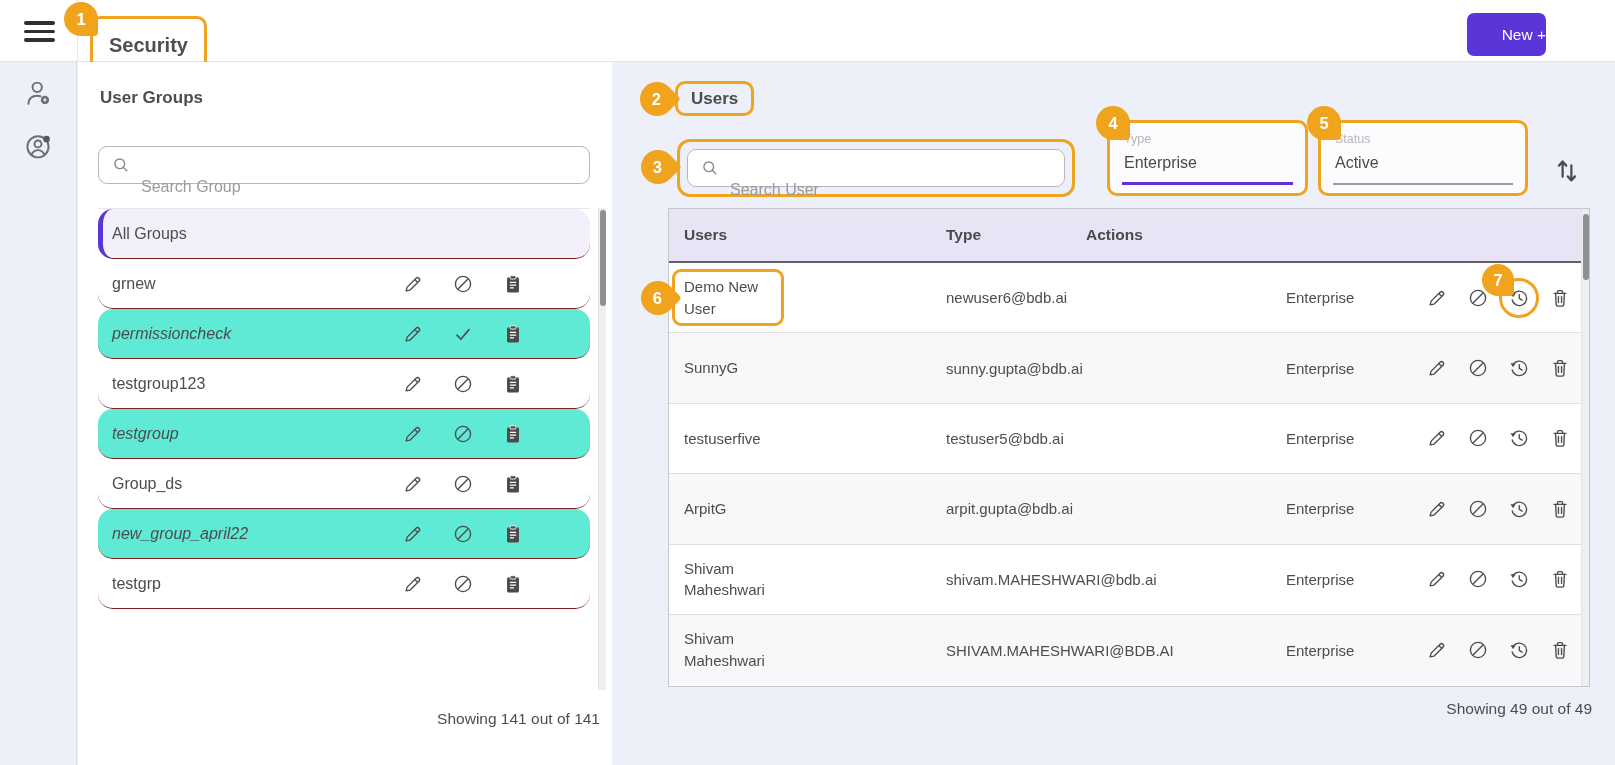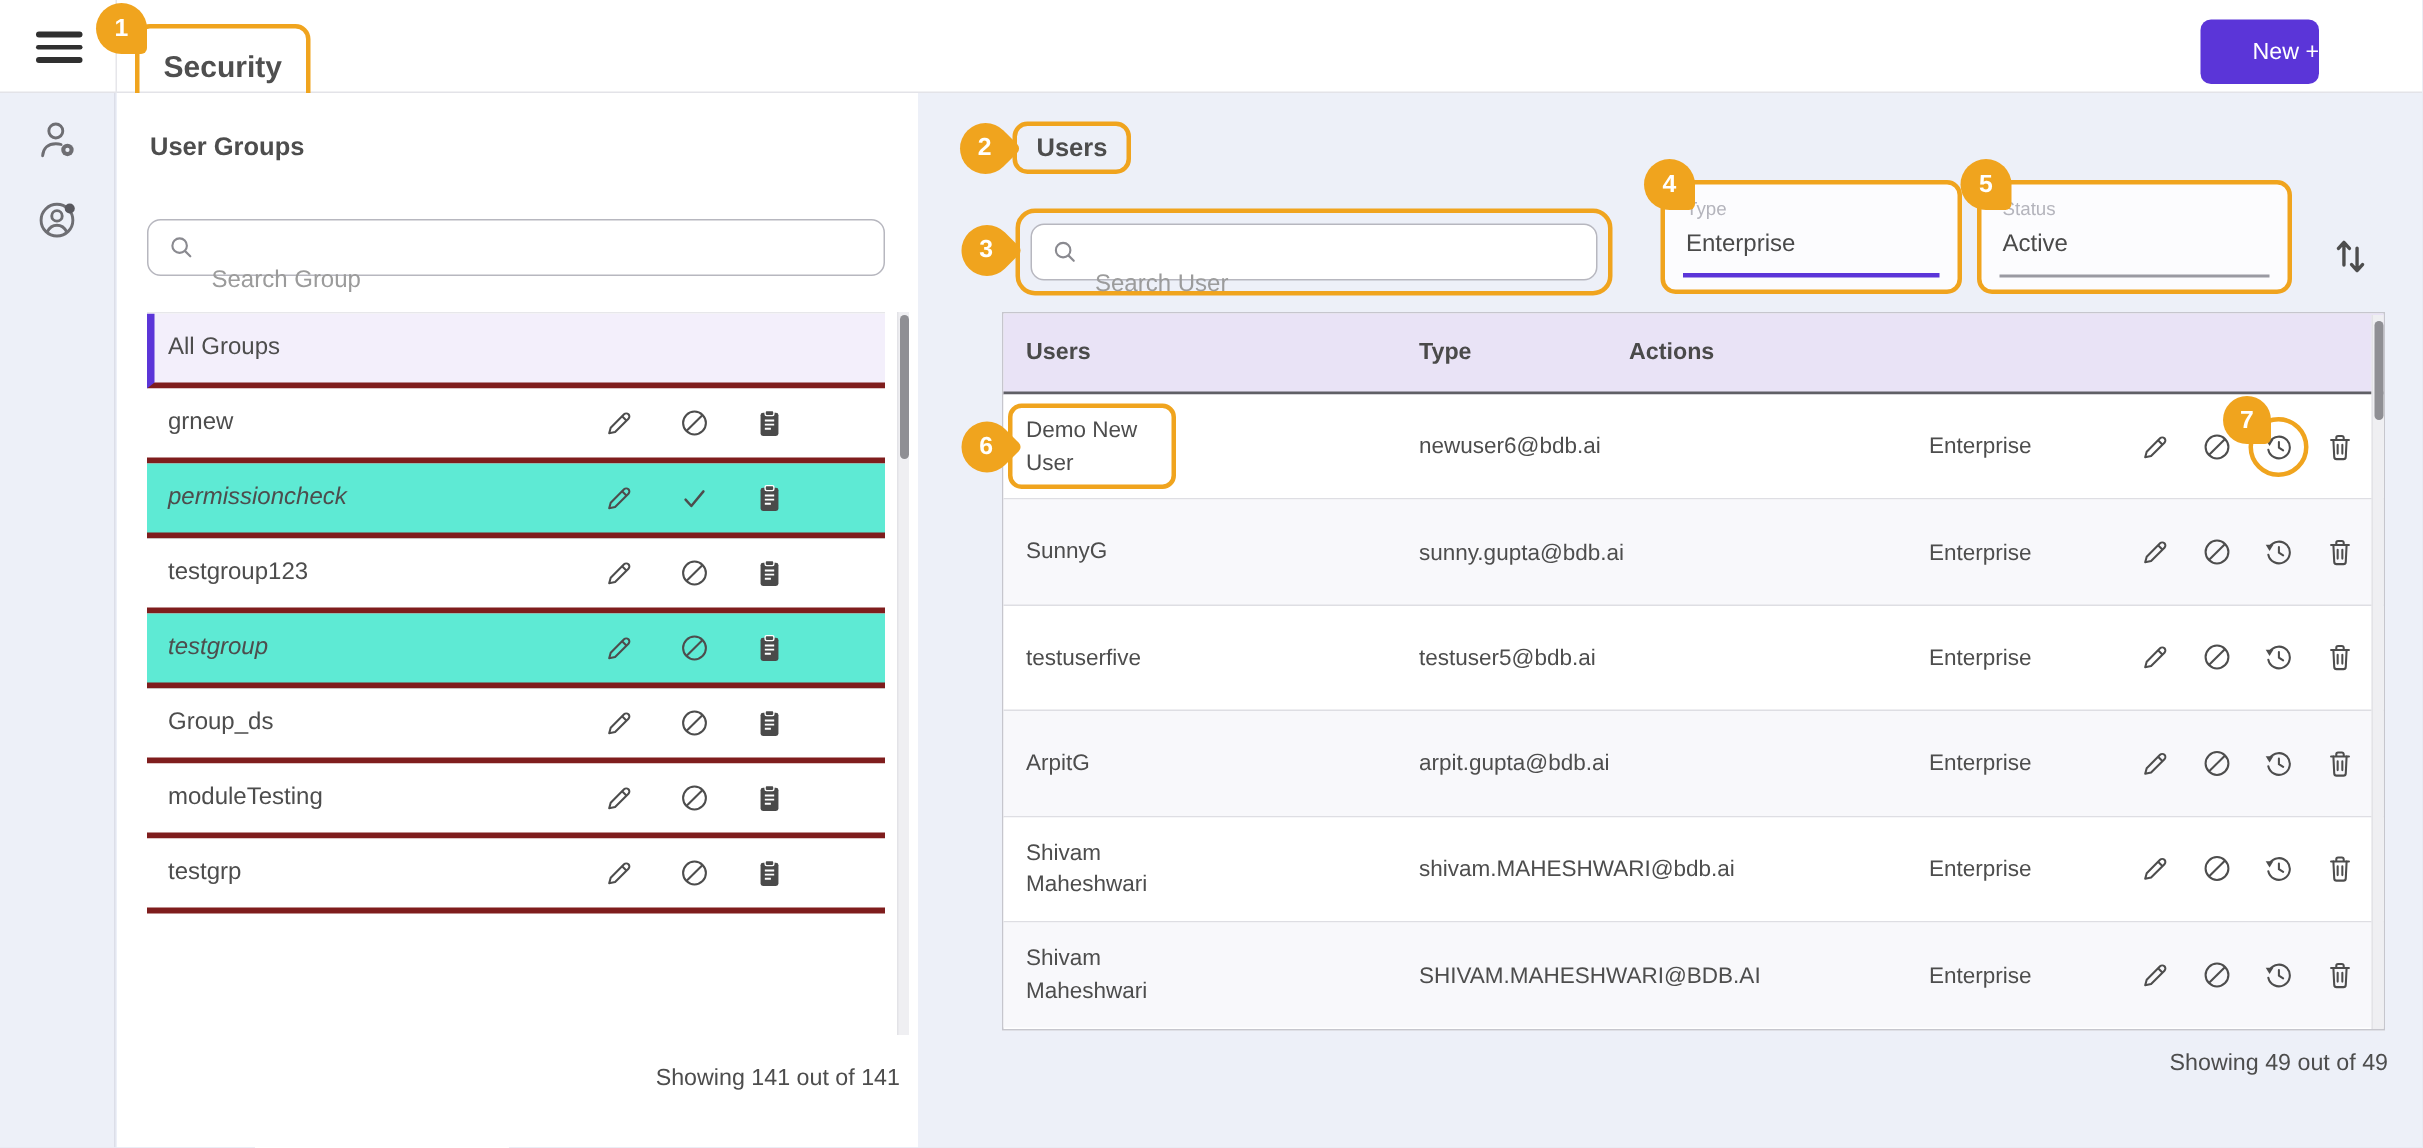--- a/index.html
+++ b/index.html
@@ -26,21 +26,21 @@
 
   
   .groups-card { position: absolute; left: 78px; top: 62px; width: 534px; height: 703px; background: #fff; }
   .groups-title { position: absolute; left: 22px; top: 26px; font-size: 17px; font-weight: bold; }
   .search-box { position: absolute; display: flex; align-items: center; gap: 10px; border: 1px solid #b7b7bf; border-radius: 9px; background: #fff; padding: 0 12px; }
   .search-glyph { width: 20px; height: 20px; flex: 0 0 auto; }
   .search-box input { border: none; outline: none; flex: 1; font-family: inherit; font-size: 16px; color: #4d4d4d; background: transparent; margin-top: 44px; }
   .search-box input::placeholder { color: #9b9b9b; }
   .groups-search { left: 20px; top: 84px; width: 492px; height: 38px; }
   .group-list { position: absolute; left: 20px; top: 146px; width: 492px; height: 482px; overflow: hidden; border-top: 1px solid #e7e7ea; }
-  .group-row { height: 50px; display: flex; align-items: center; justify-content: space-between; border-bottom: 4px solid #7f1d1d; padding: 0 66px 0 14px; font-size: 16px; background: #fff; }
+  .group-row { height: 50px; display: flex; align-items: center; justify-content: space-between; border-bottom: 1px solid #7f1d1d; padding: 0 66px 0 14px; font-size: 16px; background: #fff; border-radius: 15px; }
   .group-row.alt { background: #5eead4; font-style: italic; }
   .group-row.selected { background: #f3effb; border-left: 5px solid var(--purple); padding-left: 9px; }
   .gactions { display: flex; gap: 28px; }
   .icon-btn { width: 22px; height: 22px; display: inline-block; cursor: pointer; position: relative; flex: 0 0 auto; }
   .v-scroll { position: absolute; width: 8px; background: #efeff2; border-left: 1px solid #e3e3e7; }
   .v-thumb { position: absolute; left: 0.5px; width: 6.5px; background: #8f8f94; border-radius: 4px; cursor: pointer; }
   .groups-scroll { left: 520px; top: 146px; height: 482px; }
   .groups-scroll .v-thumb { top: 2px; height: 96px; }
   .groups-footer { position: absolute; right: 12px; top: 648px; font-size: 15.5px; color: #4d4d4d; }
 
@@ -252,22 +252,22 @@
             </span>
             <span class="icon-btn">
               <svg viewBox="0 0 24 24">
                 <rect x="5.5" y="4.6" width="13" height="16.8" rx="1.8" fill="#4a4a4a"></rect>
                 <rect x="8.8" y="3" width="6.4" height="3.6" rx="1.1" fill="#4a4a4a" stroke="#ffffff" stroke-width="1"></rect>
                 <path d="M8.6 10.2h6.8M8.6 13.2h6.8M8.6 16.2h4.4" stroke="#ffffff" stroke-width="1.4"></path>
               </svg>
             </span>
           </span>
         </div>
-        <div class="group-row">
-          <span class="gname">moduleTesting</span>
+        <div class="group-row alt">
+          <span class="gname">new_group_april22</span>
           <span class="gactions">
             <span class="icon-btn">
               <svg viewBox="0 0 24 24" fill="none" stroke="#4d4d4d" stroke-width="1.5" stroke-linejoin="round">
                 <path d="M4.5 19.5l1.1-4.1L15.3 5.7a2.25 2.25 0 0 1 3.2 3.2L8.8 18.6l-4.3.9z"></path>
                 <path d="M13.9 7.1l3.1 3.1"></path>
               </svg>
             </span>
             <span class="icon-btn">
               <svg viewBox="0 0 24 24" fill="none" stroke="#4d4d4d" stroke-width="1.5">
                 <circle cx="12" cy="12" r="8.3"></circle>

